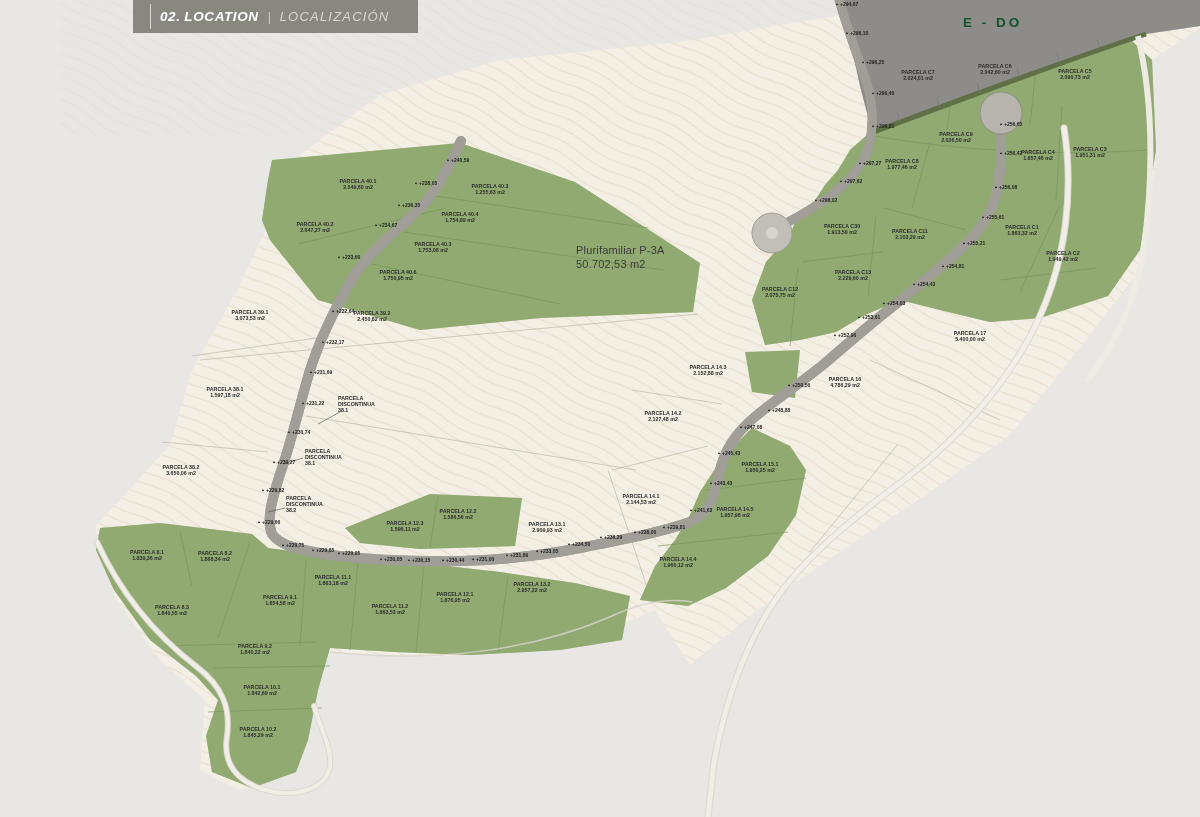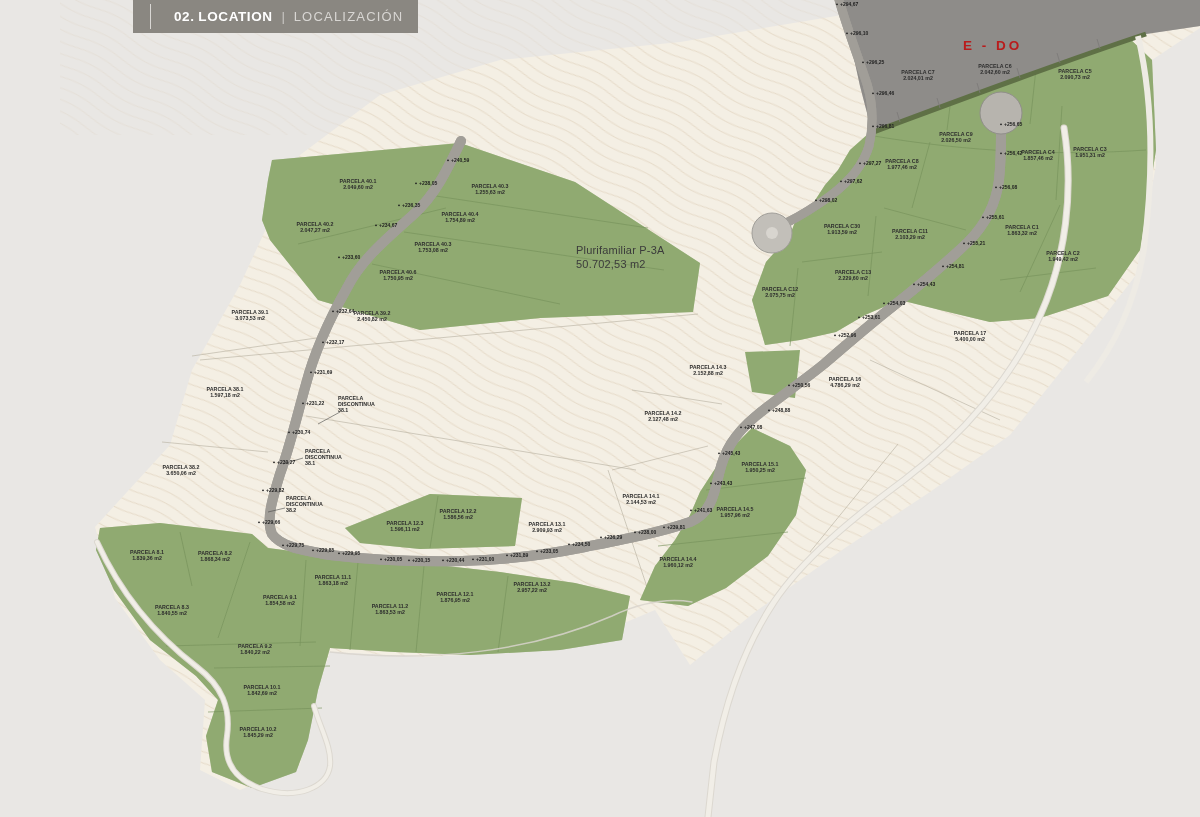--- a/index.html
+++ b/index.html
@@ -2,28 +2,28 @@
 <html><head>
 <meta charset="utf-8">
 <style>
   html,body{margin:0;padding:0;background:#cfcdca;}
   .page{position:relative;width:1200px;height:817px;background:#e9e7e4;overflow:hidden;
         font-family:"Liberation Sans",sans-serif;}
   .map-svg{position:absolute;left:0;top:0;width:1200px;height:817px;}
   .header-bar{position:absolute;left:133px;top:0;width:285px;height:33px;background:#8a8781;
               display:flex;align-items:center;z-index:30;}
   .header-accent{position:absolute;left:17px;top:4px;width:1px;height:25px;background:#d9d7d4;}
-  .header-text{padding-left:41px;white-space:nowrap;font-size:13.5px;}
+  .header-text{padding-left:27px;white-space:nowrap;font-size:13.5px;font-style:italic;}
   .header-num,.header-title{color:#ffffff;font-weight:bold;letter-spacing:.6px;}
   .header-div{color:#c9c7c4;font-weight:300;margin:0 5px;}
   .header-sub{color:#d8d6d3;font-weight:400;letter-spacing:1.2px;font-size:13px;}
   .main-title{position:absolute;left:576px;top:243px;z-index:25;color:#3b3b3b;
               font-size:11px;line-height:1.3;letter-spacing:.2px;}
-  .edo-label{position:absolute;left:963px;top:15px;z-index:25;color:#b91c1c;
-             font-size:13.5px;font-weight:700;letter-spacing:3px;margin-top:23px;}
+  .edo-label{position:absolute;left:963px;top:15px;z-index:25;color:#14532d;
+             font-size:13.5px;font-weight:700;letter-spacing:3px;}
   text{font-family:"Liberation Sans",sans-serif;}
 </style>
 </head>
 <body>
 
 <div class="page">
 
   <svg class="map-svg" viewBox="0 0 1200 817">
     <defs>
       <pattern id="cont" width="90" height="11" patternUnits="userSpaceOnUse" patternTransform="rotate(28)">

